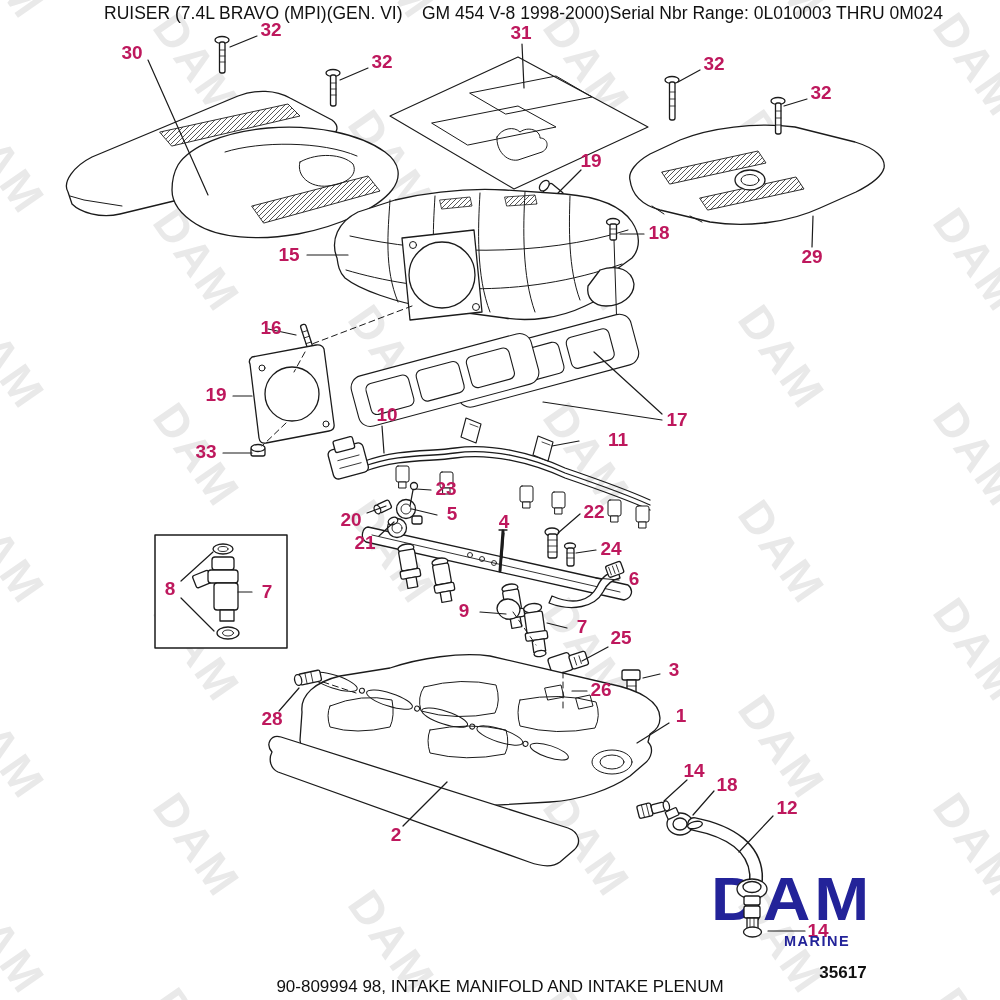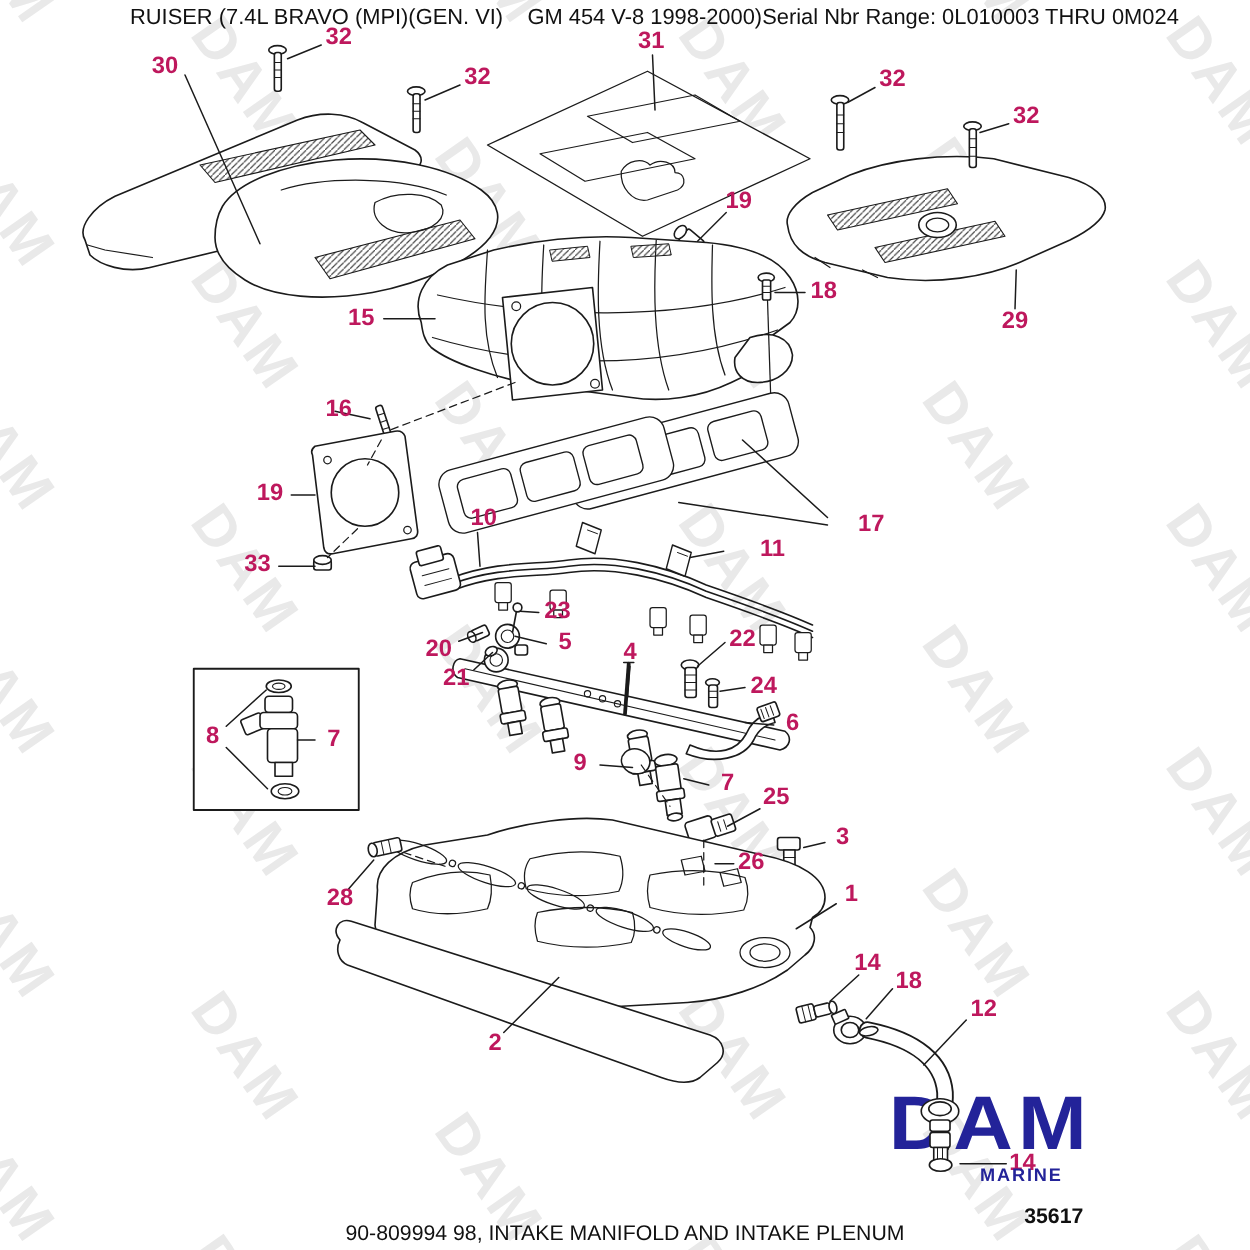--- a/index.html
+++ b/index.html
@@ -469,21 +469,21 @@
       <div class="plabel" style="left: 821px; top: 93px;">32</div>
       <div class="plabel" style="left: 591px; top: 161px;">19</div>
       <div class="plabel" style="left: 289px; top: 255px;">15</div>
       <div class="plabel" style="left: 659px; top: 233px;">18</div>
       <div class="plabel" style="left: 812px; top: 257px;">29</div>
       <div class="plabel" style="left: 251px; top: 328px; margin-left: 20px;">16</div>
       <div class="plabel" style="left: 216px; top: 395px;">19</div>
       <div class="plabel" style="left: 206px; top: 452px;">33</div>
       <div class="plabel" style="left: 387px; top: 415px;">10</div>
       <div class="plabel" style="left: 594px; top: 440px; margin-left: 24px;">11</div>
-      <div class="plabel" style="left: 677px; top: 420px; margin-left: 20px;">17</div>
+      <div class="plabel" style="left: 677px; top: 420px;">17</div>
       <div class="plabel" style="left: 446px; top: 489px; text-align: right;">23</div>
       <div class="plabel" style="left: 452px; top: 514px;">5</div>
       <div class="plabel" style="left: 351px; top: 520px;">20</div>
       <div class="plabel" style="left: 365px; top: 543px;">21</div>
       <div class="plabel" style="left: 504px; top: 522px;">4</div>
       <div class="plabel" style="left: 594px; top: 512px;">22</div>
       <div class="plabel" style="left: 611px; top: 549px;">24</div>
       <div class="plabel" style="left: 634px; top: 579px;">6</div>
       <div class="plabel" style="left: 170px; top: 589px;">8</div>
       <div class="plabel" style="left: 267px; top: 592px;">7</div>

